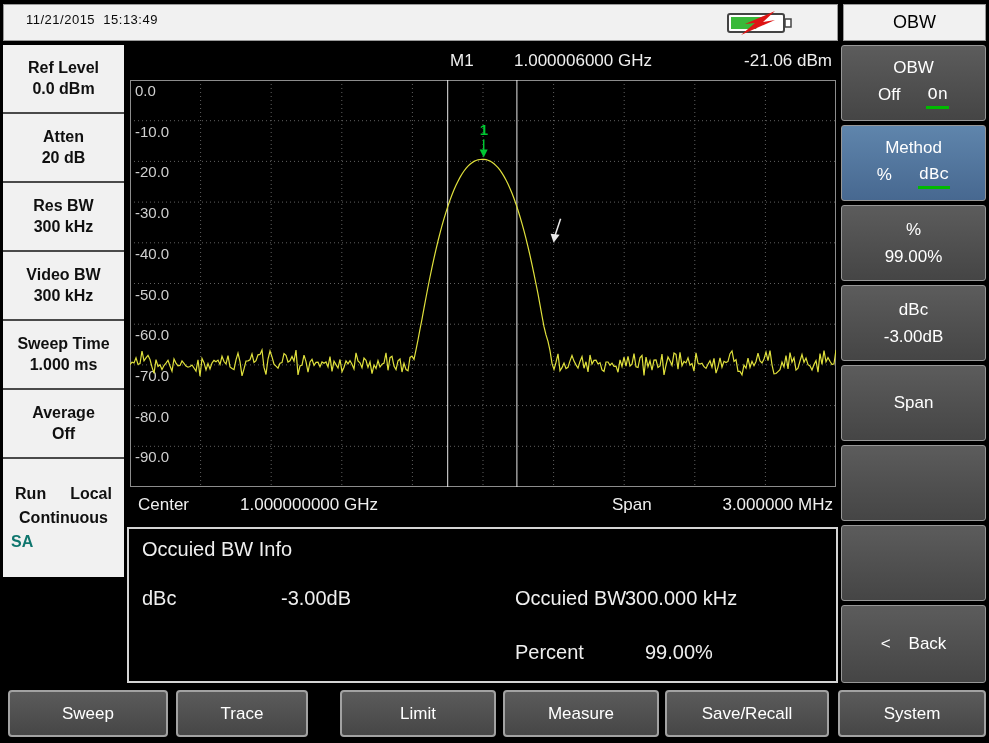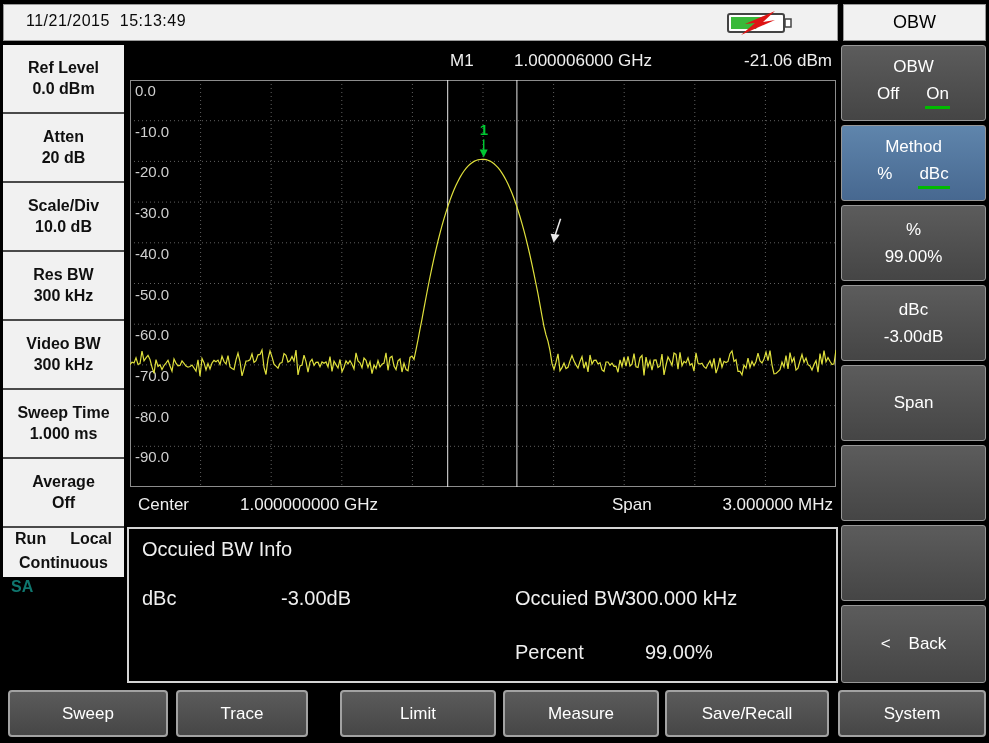--- a/index.html
+++ b/index.html
@@ -1,20 +1,20 @@
 <!DOCTYPE html>
 <html><head>
 <meta charset="utf-8">
 <style>
   html,body{margin:0;padding:0;background:#000;}
   .screen{position:relative;width:989px;height:743px;background:#000;font-family:"Liberation Sans",sans-serif;overflow:hidden;}
 
   
   .topbar{position:absolute;left:3px;top:4px;width:835px;height:37px;background:#f1f1f1;border:1px solid #9a9a9a;box-sizing:border-box;}
-  .datetime{position:absolute;left:22px;top:7px;font-size:16px;color:#0a0a0a;white-space:pre;letter-spacing:.5px;}
+  .datetime{position:absolute;left:22px;top:7px;font-size:13px;color:#0a0a0a;white-space:pre;letter-spacing:.5px;}
   .battery{position:absolute;right:40px;top:6px;width:70px;height:25px;}
   .menu-title{position:absolute;left:843px;top:4px;width:143px;height:37px;background:#f1f1f1;border:1px solid #9a9a9a;box-sizing:border-box;color:#000;font-size:18px;display:flex;align-items:center;justify-content:center;}
 
   
   .left-panel{position:absolute;left:3px;top:45px;width:121px;height:532px;background:#f1f1f1;display:flex;flex-direction:column;}
   .lp-item{height:67px;flex:none;border-bottom:2px solid #4a4a4a;display:flex;flex-direction:column;align-items:center;justify-content:center;gap:3px;font-size:16px;font-weight:bold;color:#101010;}
   .lp-run{flex:1;display:flex;flex-direction:column;justify-content:center;gap:6px;font-size:16px;font-weight:bold;color:#101010;padding:2px 6px;}
   .lp-run .r1{display:flex;justify-content:center;gap:24px;}
   .lp-run .r2{text-align:center;}
   .lp-run .sa{color:#0f766e;margin-left:2px;}
@@ -33,21 +33,21 @@
   .obw-title{position:absolute;left:13px;top:9px;}
   .dbc-l{left:13px;top:58px}.dbc-v{left:152px;top:58px}
   .bw-l{left:386px;top:58px}.bw-v{left:496px;top:58px}
   .pct-l{left:386px;top:112px}.pct-v{left:516px;top:112px}
 
   
   .softkeys{position:absolute;left:841px;top:45px;width:145px;height:640px;}
   .key{position:absolute;left:0;width:145px;height:76px;background:linear-gradient(#5c5c5c,#454545);border:1px solid #979797;border-radius:3px;box-sizing:border-box;color:#fff;font-size:17px;display:flex;flex-direction:column;align-items:center;justify-content:center;gap:7px;}
   .key.blue{background:linear-gradient(#5f85ac,#476890);}
   .opts{display:flex;gap:26px;}
-  .uline{border-bottom:3px solid #00bb00;padding:0 1px 2px;}
+  .uline{border-bottom:3px solid #00bb00;padding:0 1px 2px;font-family:Liberation Mono, monospace;}
   .key.back{flex-direction:row;gap:18px;}
 
   
   .bottom-btn{position:absolute;top:690px;height:47px;background:linear-gradient(#5b5b5b,#464646);border:2px solid #a2a2a2;border-radius:4px;color:#fff;font-size:17px;font-family:inherit;display:flex;align-items:center;justify-content:center;cursor:pointer;}
 </style>
 </head>
 <body>
 
 <div class="screen">
 
@@ -66,24 +66,20 @@
   <div class="menu-title">OBW</div>
 
   <aside class="left-panel">
     <div class="lp-item">
       <span>Ref Level</span>
       <span>0.0 dBm</span>
     </div>
     <div class="lp-item">
       <span>Atten</span>
       <span>20 dB</span>
-    </div>
-    <div class="lp-item">
-      <span>Scale/Div</span>
-      <span>10.0 dB</span>
     </div>
     <div class="lp-item">
       <span>Res BW</span>
       <span>300 kHz</span>
     </div>
     <div class="lp-item">
       <span>Video BW</span>
       <span>300 kHz</span>
     </div>
     <div class="lp-item">

